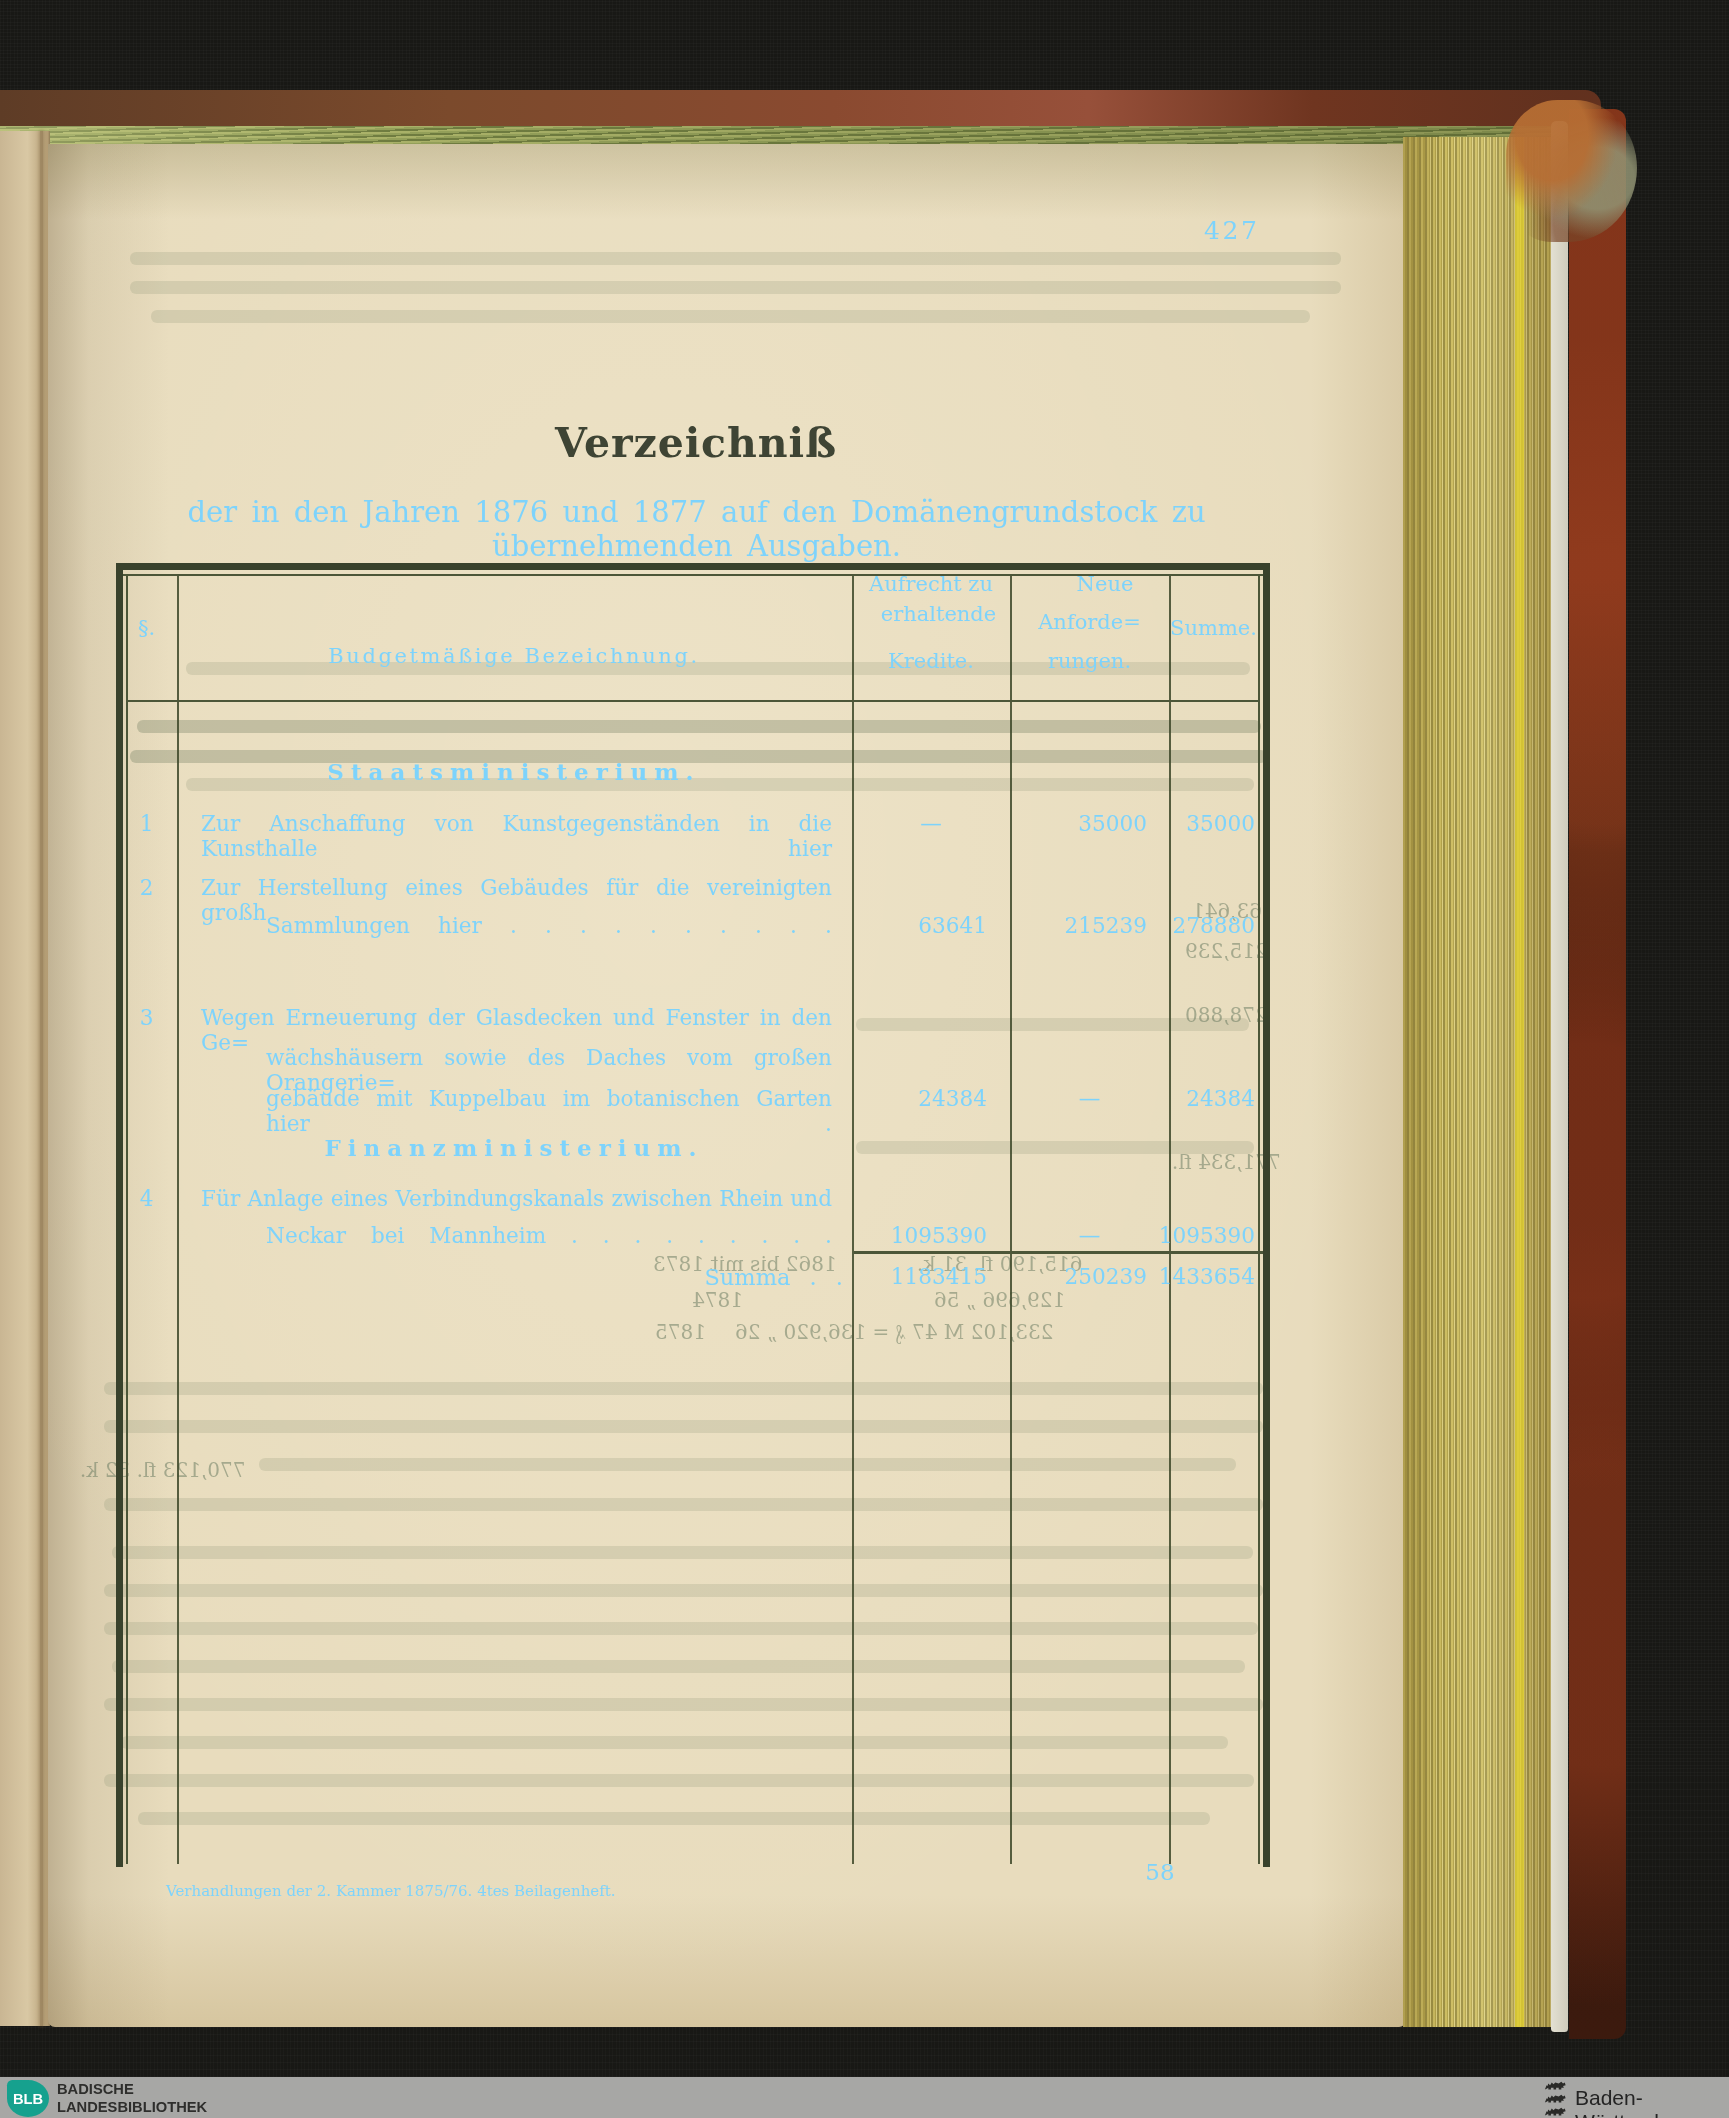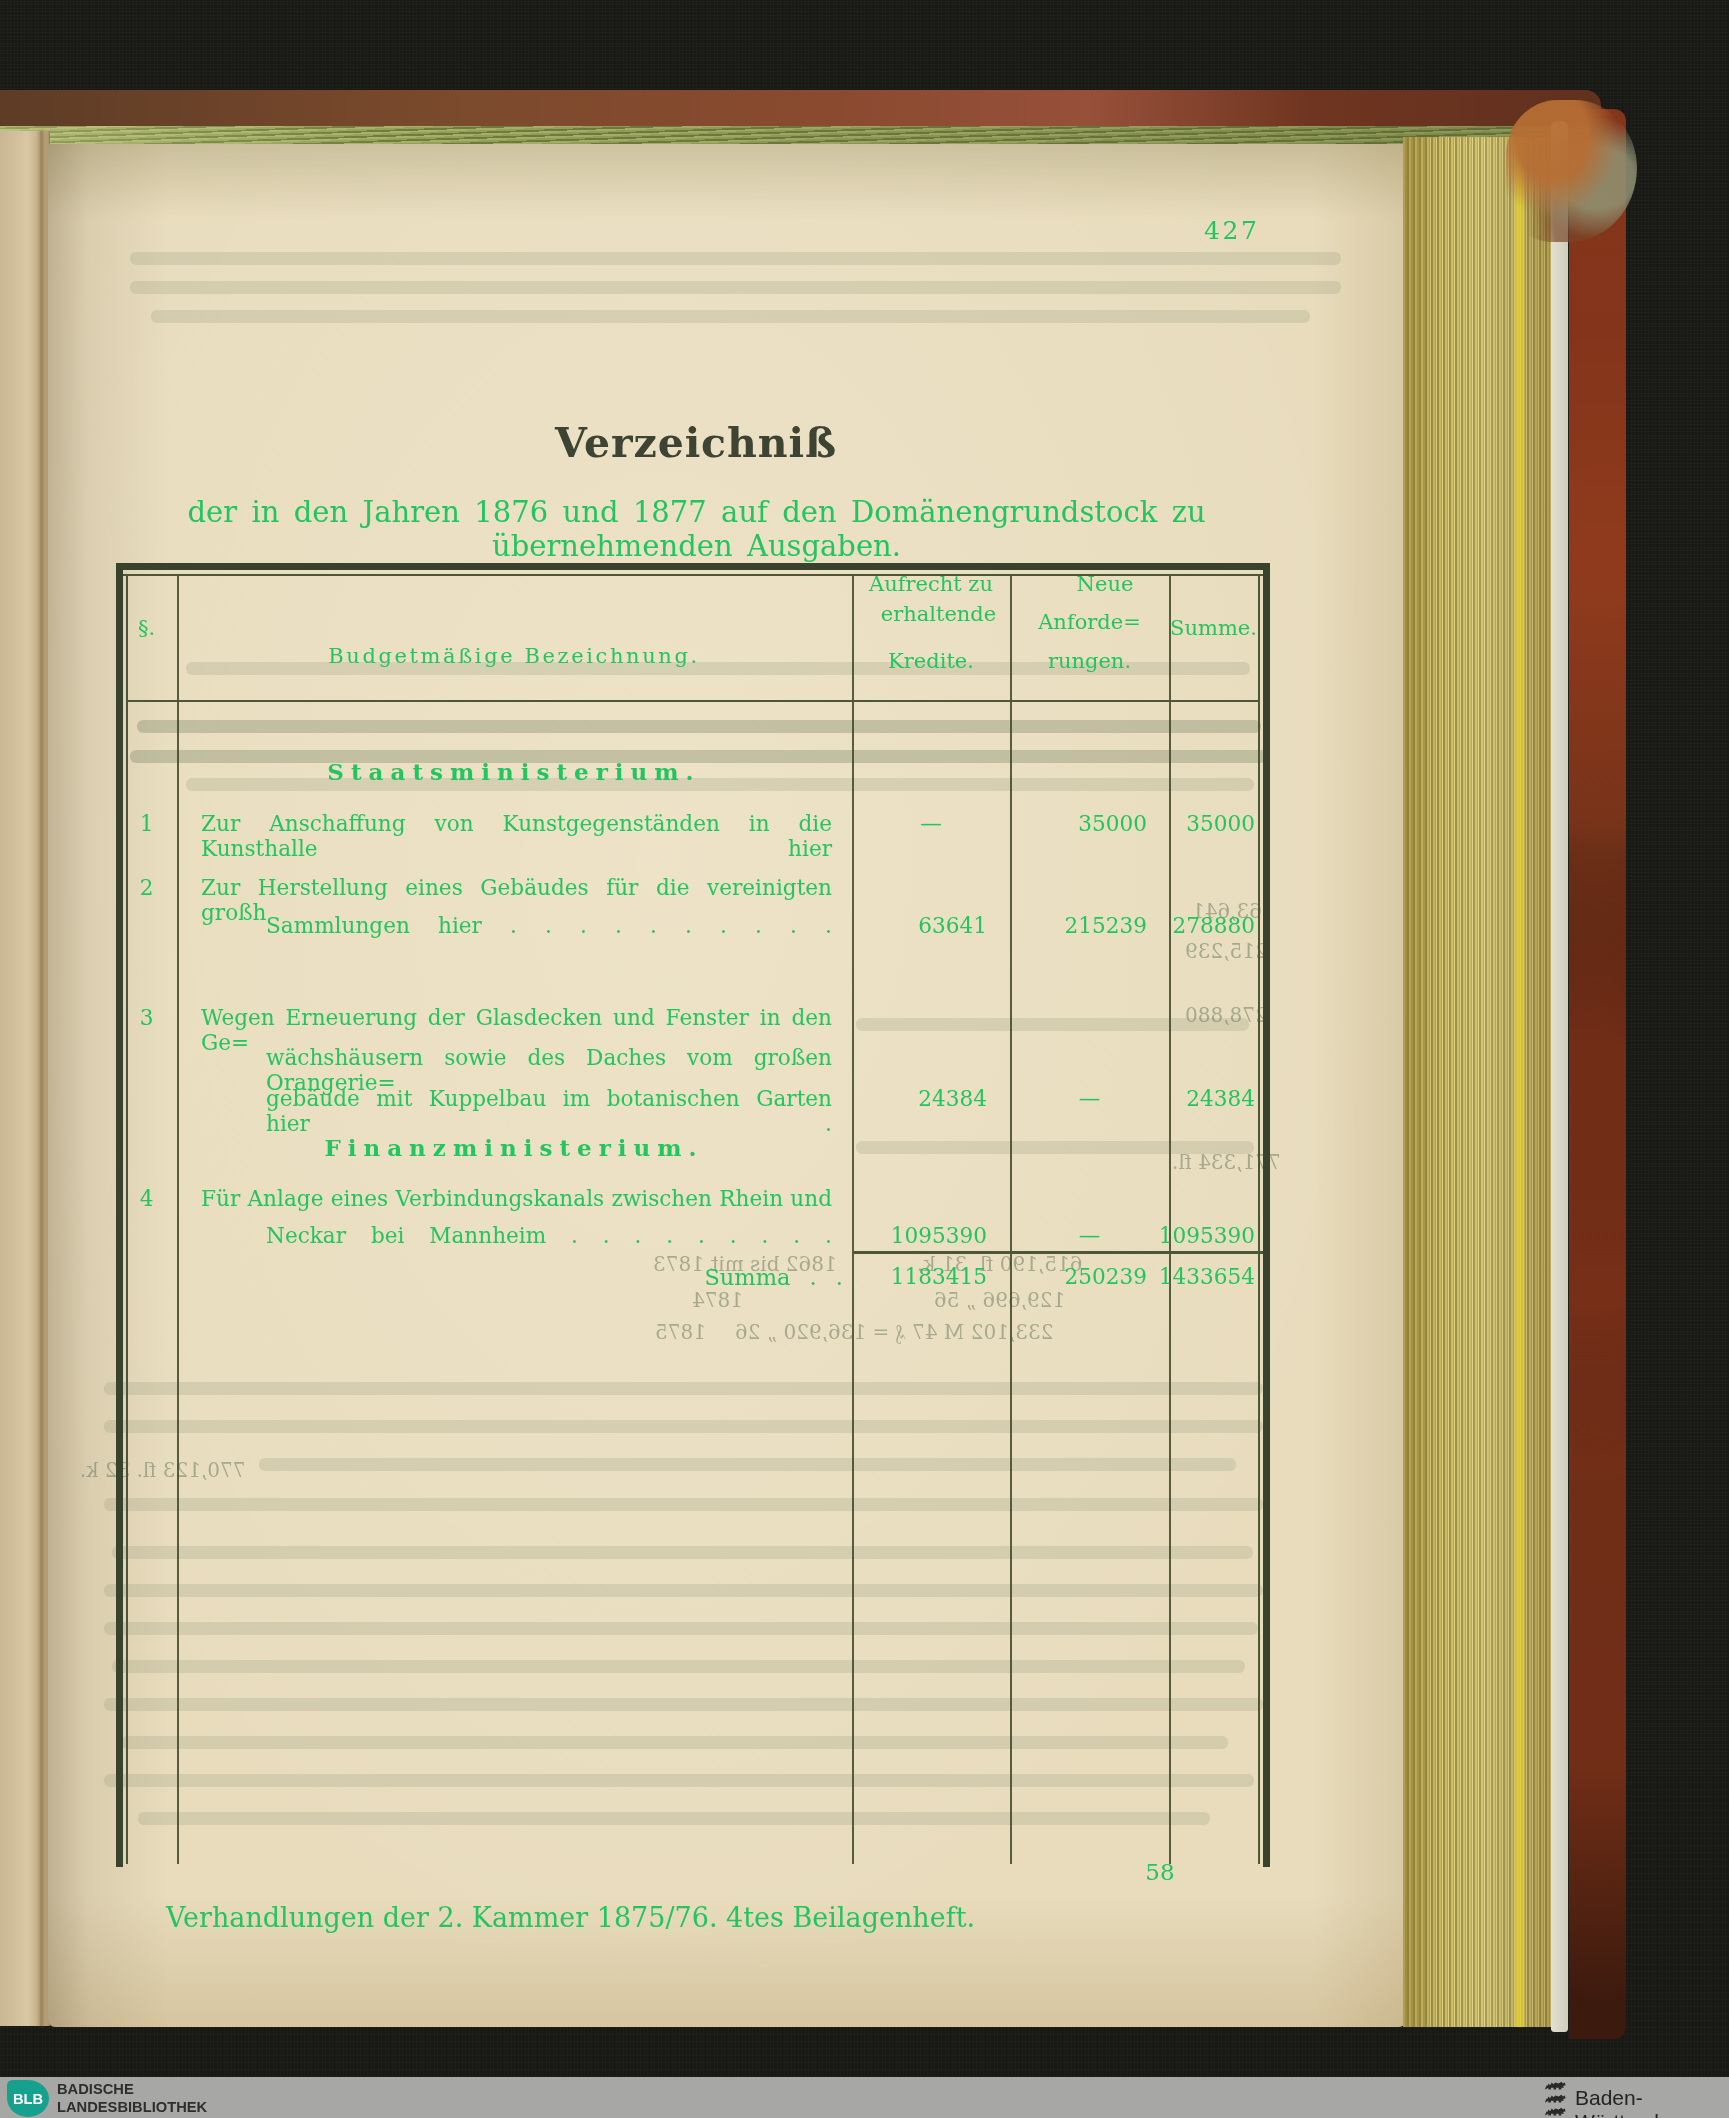--- a/index.html
+++ b/index.html
@@ -48,33 +48,33 @@
        radial-gradient(circle at 55% 78%, rgba(150,60,30,0.6) 0 10%, transparent 26%),
        linear-gradient(180deg,#46201262,#331509 40%,#3c1a0e),#331508;
      border-radius:0 12px 12px 0;}
   .corner-damage{position:absolute;left:1506px;top:100px;width:131px;height:142px;
      background:
        radial-gradient(ellipse at 35% 25%, rgba(182,110,52,0.95) 0 30%, transparent 55%),
        radial-gradient(ellipse at 70% 55%, rgba(146,148,116,0.85) 0 28%, transparent 55%),
        radial-gradient(ellipse at 55% 85%, rgba(120,70,40,0.7) 0 24%, transparent 50%);
      border-radius:45% 55% 60% 40%;}
   
-  .ink{position:absolute;color:#22c55e;}
+  .ink{position:absolute;color:#7dd3fc;}
   .pagenum{font-size:25px;letter-spacing:2.6px;}
   .title{font-size:41px;font-weight:bold;text-align:center;letter-spacing:0.9px;color:#3e4434;}
   .subtitle{font-size:29px;text-align:center;word-spacing:5.2px;}
   .hdr{font-size:21px;text-align:center;}
   .hdr-sp{letter-spacing:2.6px;}
   .sect{font-size:23px;font-weight:600;letter-spacing:7px;text-align:center;}
   .rowtext{font-size:21.6px;text-align:justify;text-align-last:justify;}
   .rownum{font-size:21.6px;text-align:center;}
   .val{font-size:21.6px;text-align:right;}
   .valc{font-size:21.6px;text-align:center;}
   .summa-label{font-size:22.5px;text-align:right;word-spacing:12px;}
-  .footnote{font-size:27px;margin-top:20px;}
+  .footnote{font-size:15px;}
   .sheetno{font-size:23px;text-align:center;}
   
   .tl{position:absolute;background:#39422c;}
   .tl-thin{position:absolute;background:#4c5638;}
   .tl-col{position:absolute;background:rgba(60,70,40,0.85);width:1.7px;}
   
   .gl{position:absolute;height:13px;border-radius:6px;background:rgba(128,138,112,0.20);}
   .gl.dark{background:rgba(108,120,92,0.32);}
   .gtext{position:absolute;color:rgba(110,125,100,0.55);font-size:20px;
      transform:scaleX(-1);filter:blur(0.3px);white-space:nowrap;}

